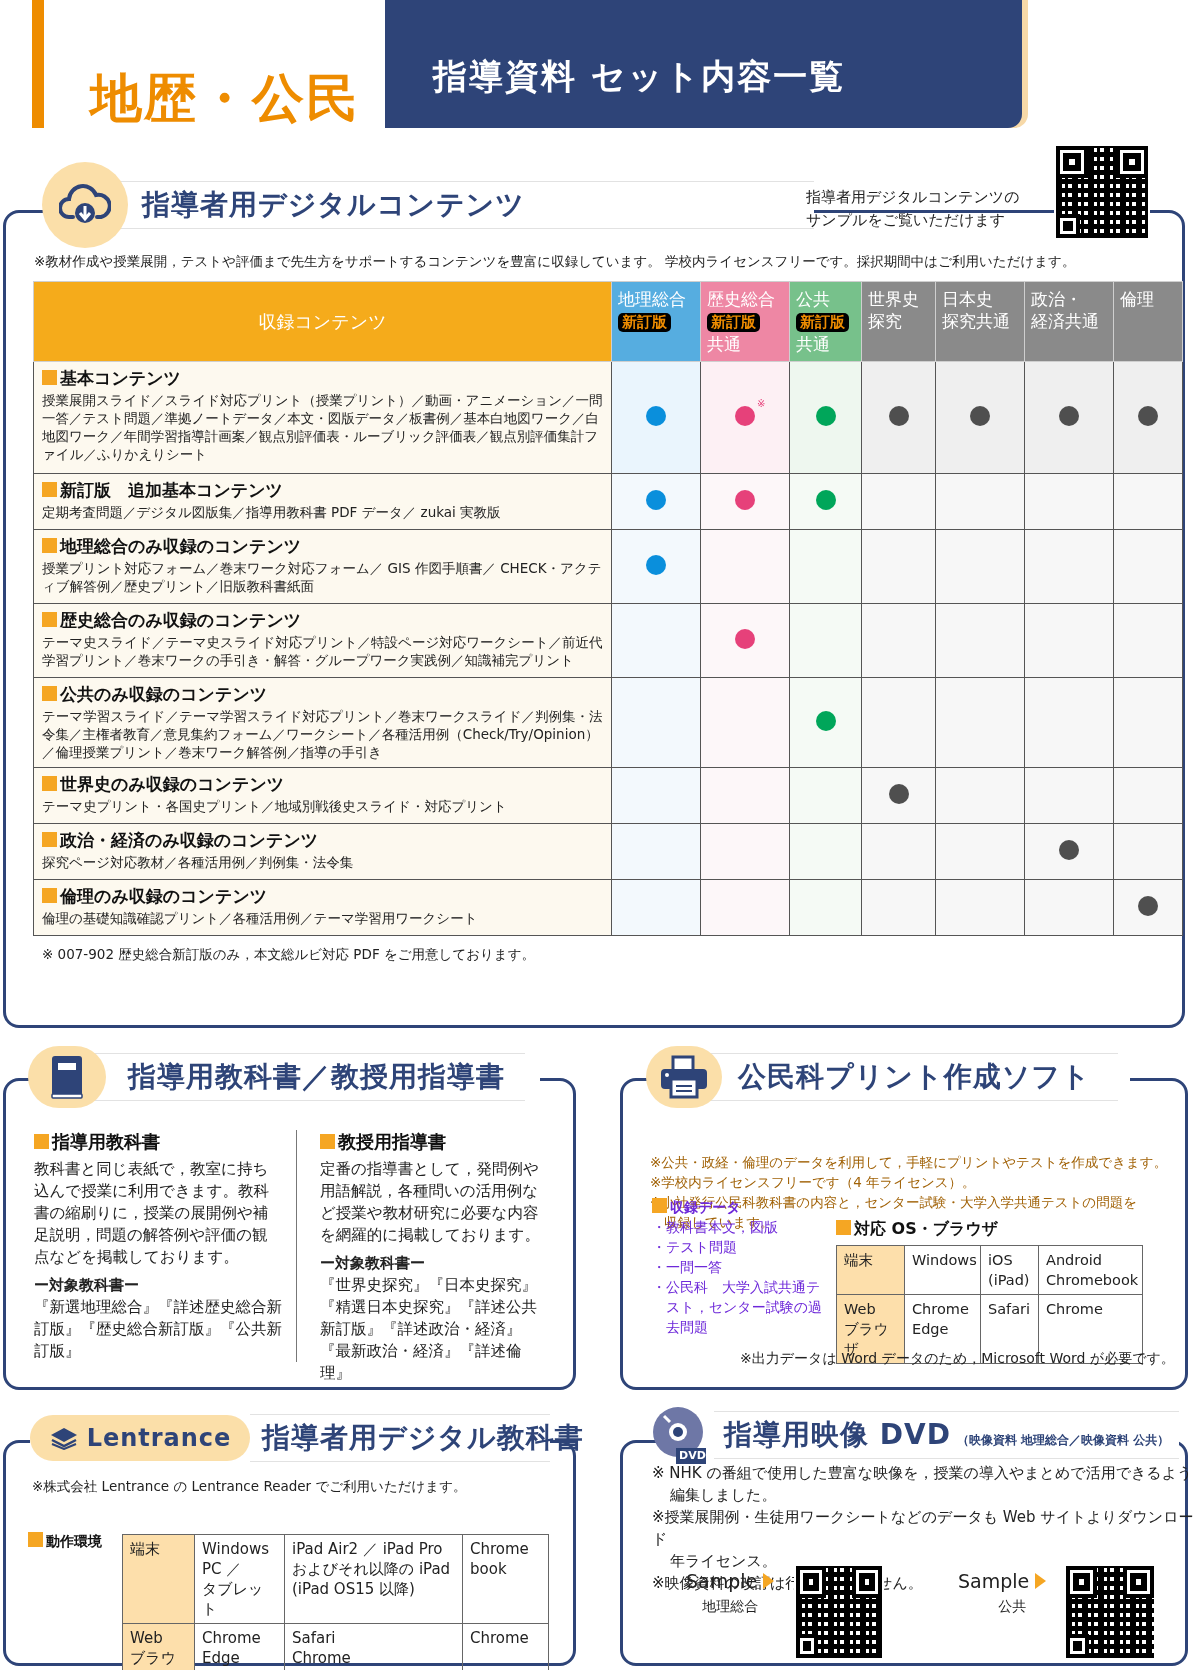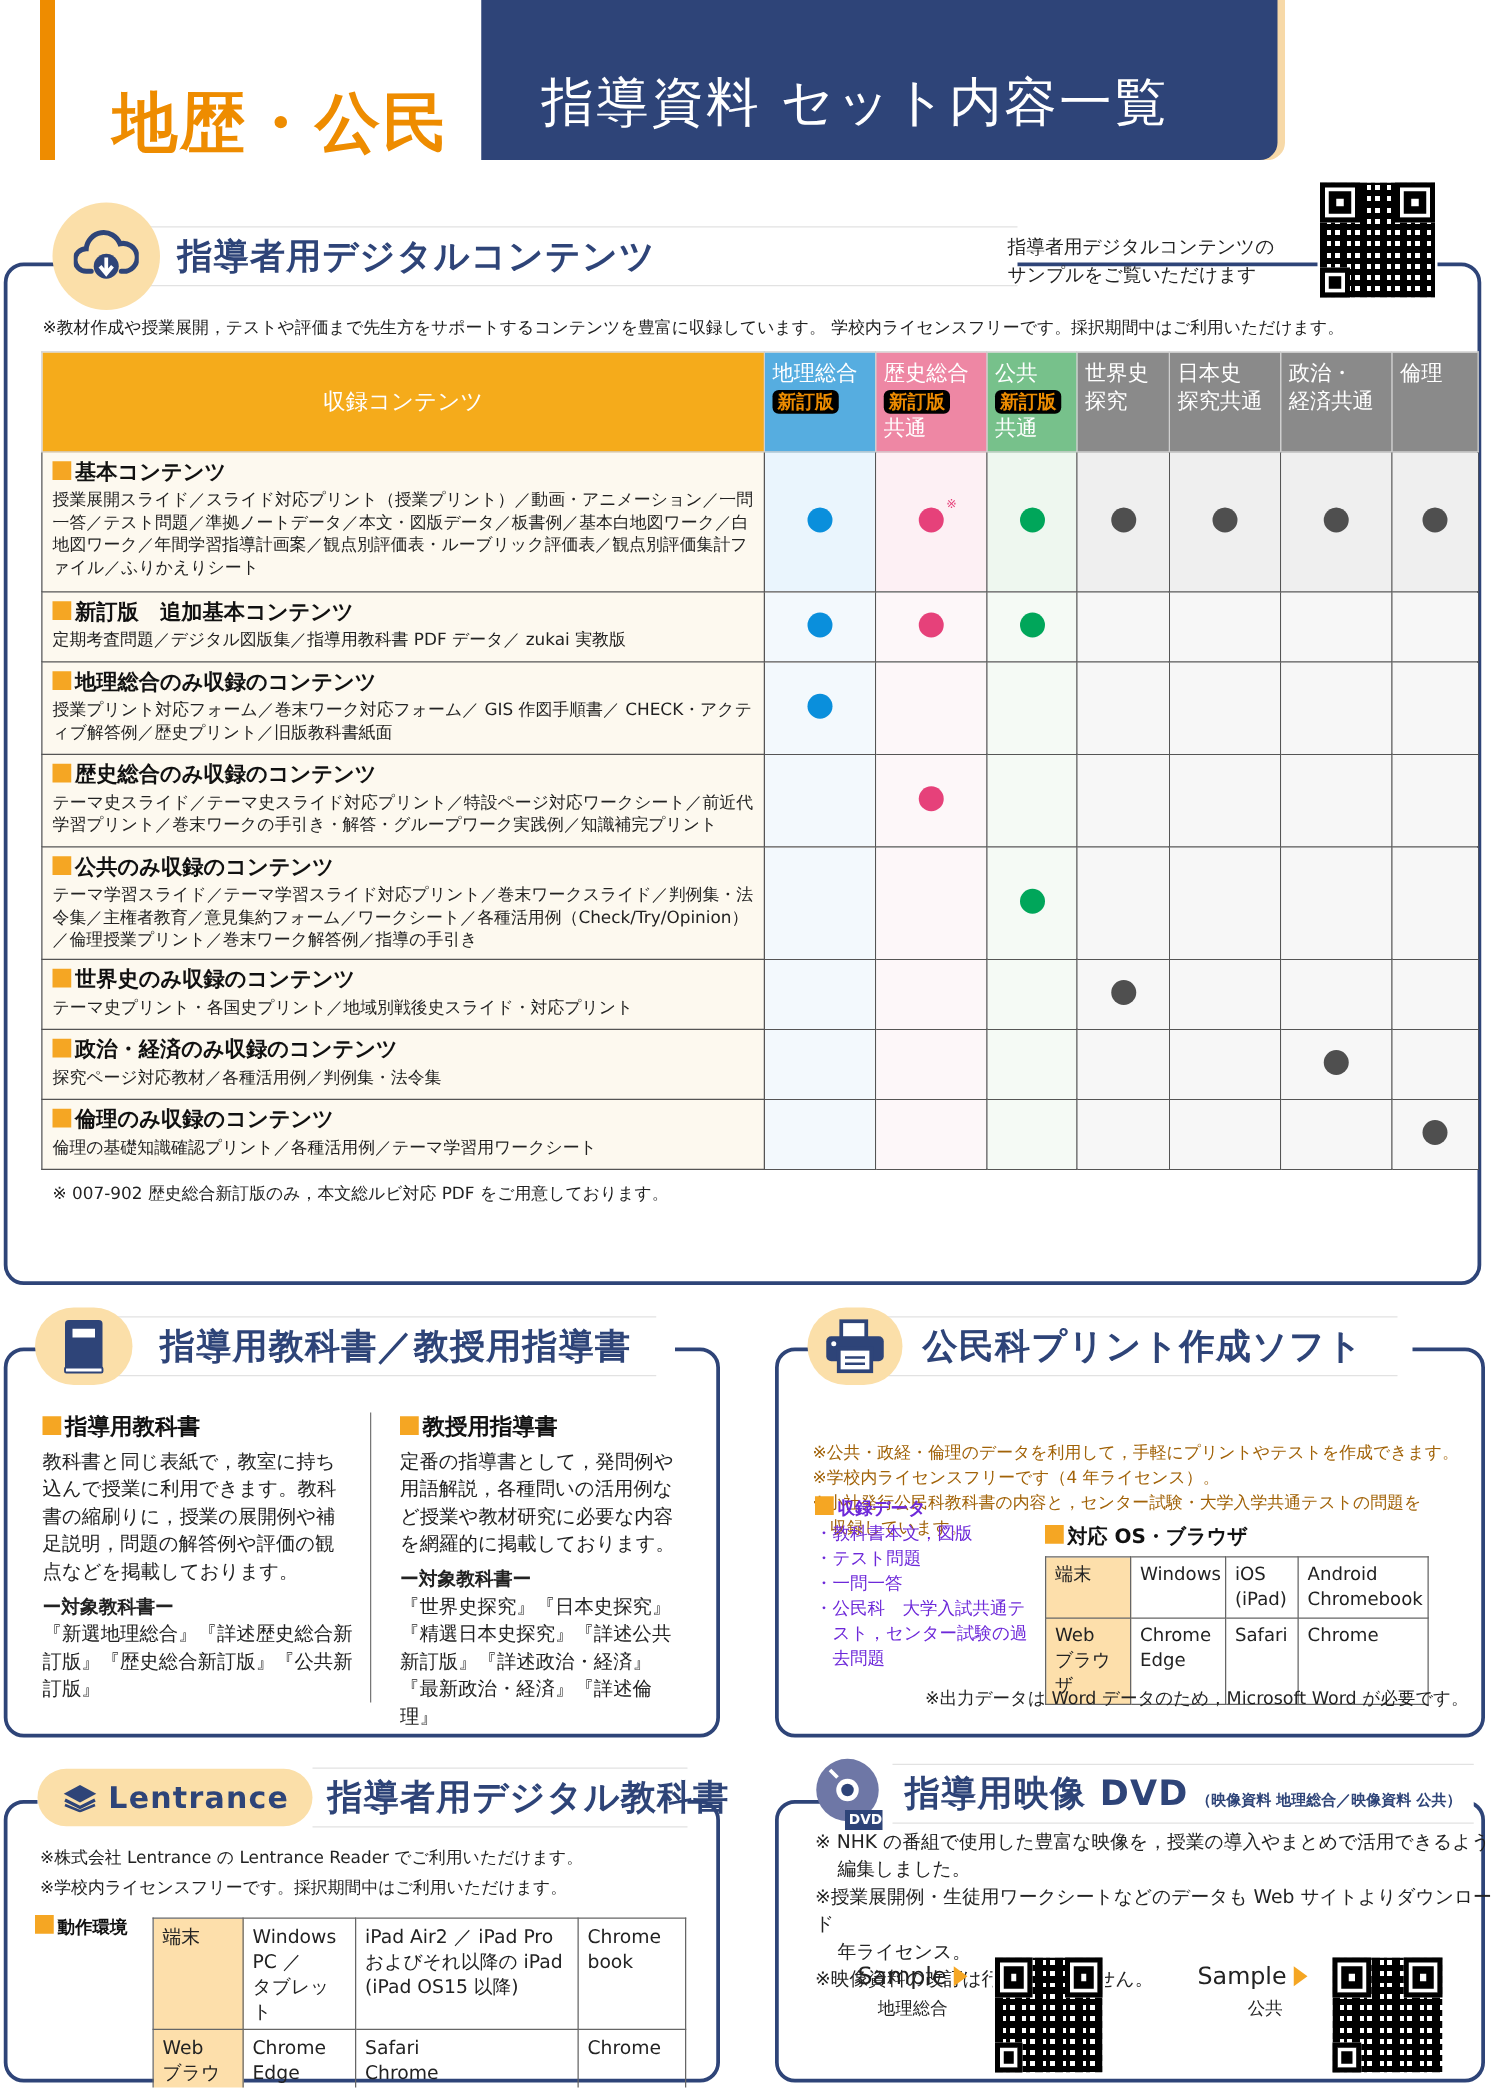--- a/index.html
+++ b/index.html
@@ -3,21 +3,21 @@
 <meta charset="utf-8">
 <style>
   * { box-sizing: border-box; margin: 0; padding: 0; }
   html, body { width: 1200px; height: 1670px; background: #ffffff; overflow: hidden; }
   body { font-family: "DejaVu Sans", "Liberation Sans", sans-serif; color: #222; position: relative; }
 
   
   .hdr-bar { position: absolute; left: 32px; top: 0; width: 12px; height: 128px; background: #ee8c00; }
   .hdr-left { position: absolute; left: 90px; top: 64px; font-size: 52px; font-weight: bold; color: #ee8c00; letter-spacing: 2px; }
   .hdr-right { position: absolute; left: 385px; top: 0; width: 637px; height: 128px; background: #2e4478; border-radius: 0 0 14px 0; box-shadow: 6px 0 0 #f7d9a8; }
-  .hdr-right span { position: absolute; left: 48px; top: 54px; font-size: 42px; font-weight: normal; color: #ffffff; letter-spacing: 2px; }
+  .hdr-right span { position: absolute; left: 48px; top: 54px; font-size: 34px; font-weight: bold; color: #ffffff; letter-spacing: 2px; }
 
   
   .frame { position: absolute; border: 3px solid #2e4478; border-radius: 16px; }
   .sec-head { position: absolute; display: flex; align-items: center; }
   .sec-icon { width: 90px; height: 90px; border-radius: 50%; background: #fbdfa9; display: flex; align-items: center; justify-content: center; position: relative; z-index: 2; }
   .sec-title-box { background: #fff; border-top: 1px solid #e2e2e2; border-bottom: 1px solid #e2e2e2; margin-left: -14px; padding: 4px 20px 4px 28px; }
   .sec-title { font-size: 28px; font-weight: bold; color: #2e4478; letter-spacing: 1px; white-space: nowrap; }
   .mask { position: absolute; background: #fff; }
 
   .orange-sq { display: inline-block; width: 15px; height: 15px; background: #f5a623; margin-right: 3px; vertical-align: -1px; }
@@ -373,21 +373,20 @@
       <path d="M3 18 L15 23 L27 18" fill="none" stroke="#2e4478" stroke-width="2"></path>
     </svg>
     <span>Lentrance</span>
   </div>
   <div class="sec-title-box" style="margin-left:0; padding-left:12px; width:300px;">
     <span class="sec-title">指導者用デジタル教科書</span>
   </div>
 </div>
 <div class="len-notes">
   <div>※株式会社 Lentrance の Lentrance Reader でご利用いただけます。</div>
-  <div>※学校内ライセンスフリーです。採択期間中はご利用いただけます。</div>
 </div>
 <div class="len-env"><span class="orange-sq"></span><span>動作環境</span></div>
 <table class="os" style="left:122px; top:1534px; width:426px; font-size:15px;">
   <colgroup>
       <col style="width:72px">
       <col style="width:90px">
       <col style="width:178px">
       <col style="width:86px">
     </colgroup>
   <tbody>

